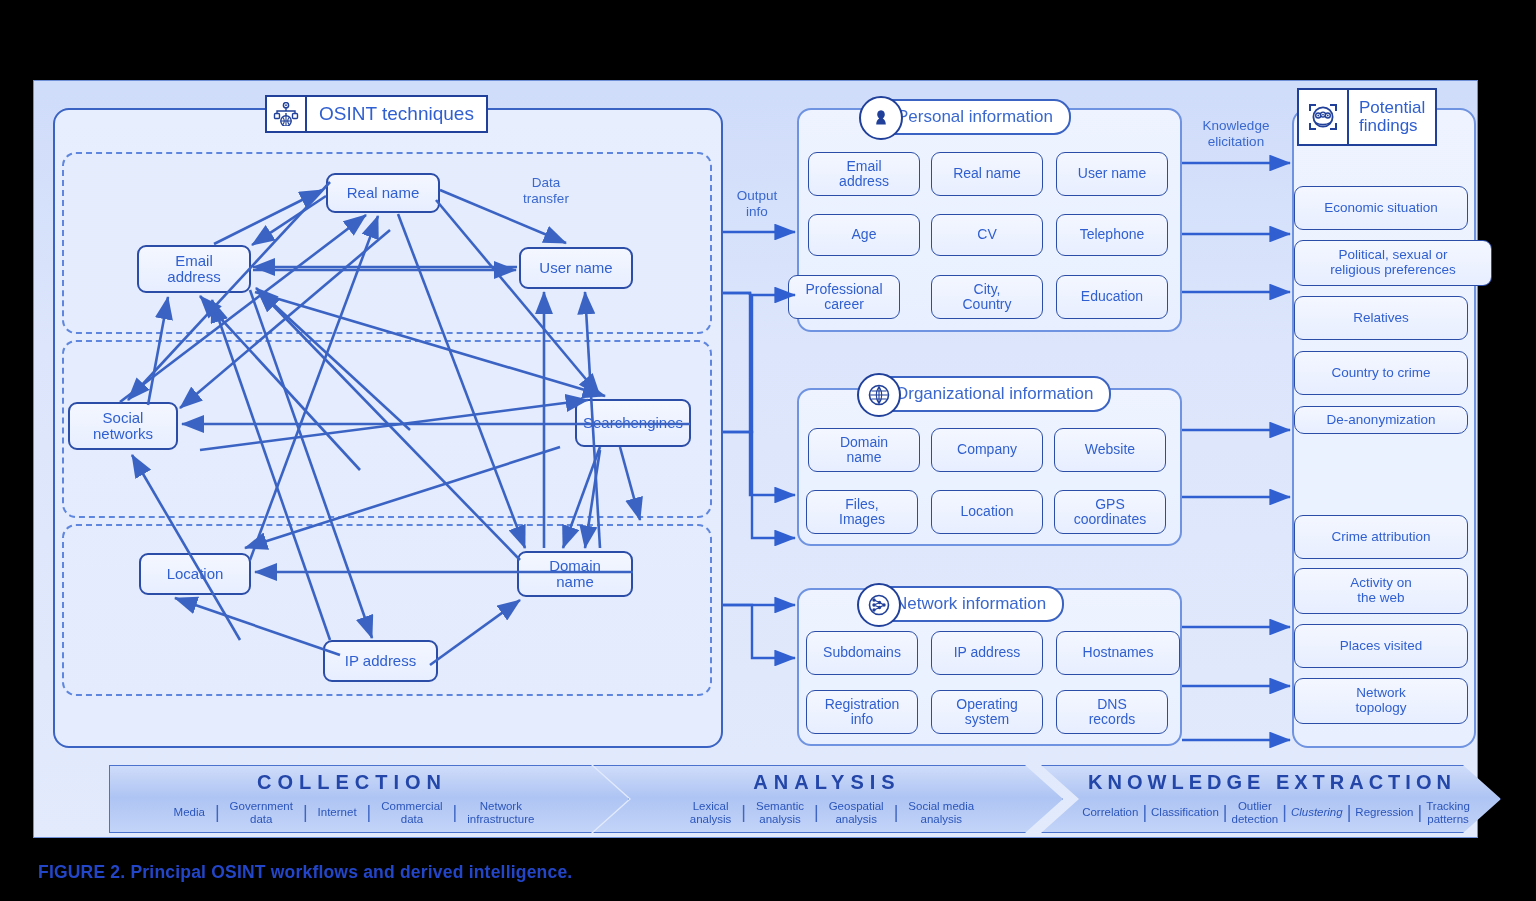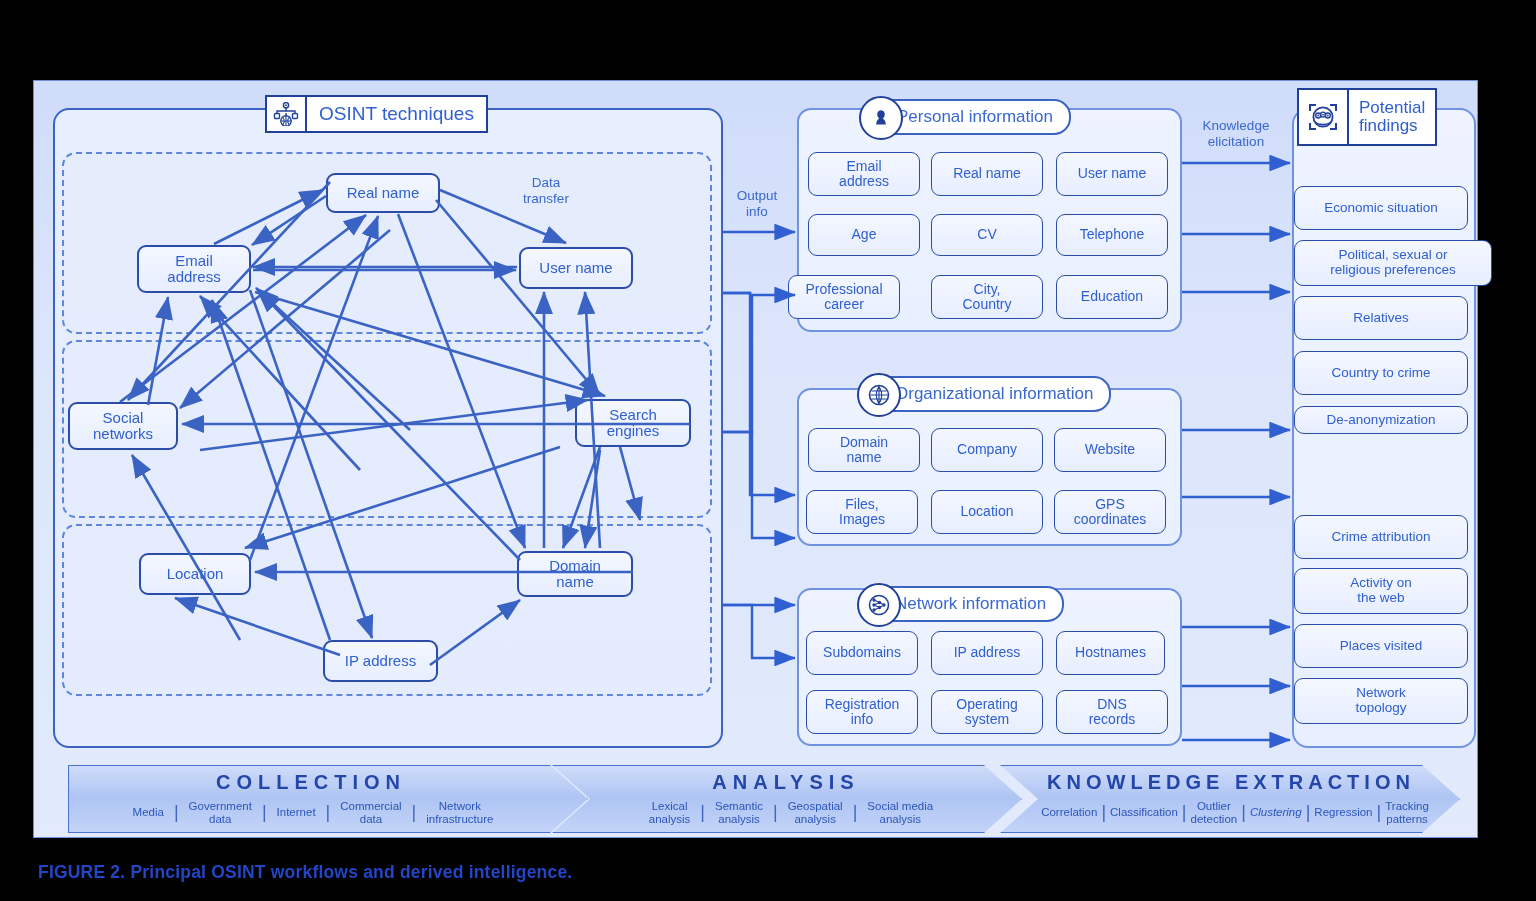--- a/index.html
+++ b/index.html
@@ -51,21 +51,21 @@
   .find-tab{position:absolute;left:1297px;top:88px;height:54px;display:flex;
     border:2px solid #20409a;background:#fff;z-index:6;}
   .find-tab .ic{width:48px;display:flex;align-items:center;justify-content:center;
     border-right:2px solid #20409a;}
   .find-tab .tx{padding:0 10px;display:flex;align-items:center;color:#2f5fd0;
     font-size:17px;line-height:1.06;text-align:left;}
 
   
   .phase{position:absolute;height:68px;
     background:linear-gradient(180deg,#cfdcfa 0%,#aec4f3 48%,#c3d4f8 100%);
-    border:1.5px solid #4b72cc;box-sizing:border-box;}
+    border:1.5px solid #4b72cc;box-sizing:border-box;margin-left:41px;}
   .phase .ttl{position:absolute;left:0;right:0;top:5px;text-align:center;
     color:#2346a8;font-size:20px;font-weight:bold;letter-spacing:6px;}
   .phase .subs{position:absolute;left:0;right:0;top:34px;display:flex;
     align-items:center;justify-content:center;gap:0px;}
   .phase .sub{color:#2b55bb;font-size:11.5px;text-align:center;line-height:1.12;padding:0 10px;}
   .phase .sep{color:#2b55bb;font-size:18px;opacity:.85;}
 
   .caption{position:absolute;left:38px;top:862px;color:#2346c8;font-size:17.5px;
     font-weight:bold;letter-spacing:.2px;}
 
@@ -107,21 +107,21 @@
     <span>Email</span>
     <span>address</span>
   </div>
   <div class="node" style="left:519px;top:247px;width:114px;height:42px;">
     <span>User name</span>
   </div>
   <div class="node" style="left:68px;top:402px;width:110px;height:48px;flex-direction:column;">
     <span>Social</span>
     <span>networks</span>
   </div>
-  <div class="node" style="left:575px;top:399px;width:116px;height:48px;flex-direction:column;">
+  <div class="node" style="left:575px;top:399px;width:116px;height:48px;flex-direction:row;">
     <span>Search</span>
     <span>engines</span>
   </div>
   <div class="node" style="left:139px;top:553px;width:112px;height:42px;">
     <span>Location</span>
   </div>
   <div class="node" style="left:517px;top:551px;width:116px;height:46px;flex-direction:column;">
     <span>Domain</span>
     <span>name</span>
   </div>
@@ -238,21 +238,21 @@
     </span>
     <span>Network information</span>
   </div>
 
   <div class="node thin" style="left:806px;top:631px;width:112px;height:44px;font-size:14px;">
     <span>Subdomains</span>
   </div>
   <div class="node thin" style="left:931px;top:631px;width:112px;height:44px;font-size:14px;">
     <span>IP address</span>
   </div>
-  <div class="node thin" style="left:1056px;top:631px;width:109px;height:44px;font-size:14px;">
+  <div class="node thin" style="left:1056px;top:631px;width:124px;height:44px;font-size:14px;">
     <span>Hostnames</span>
   </div>
   <div class="node thin" style="left:806px;top:690px;width:112px;height:44px;flex-direction:column;font-size:14px;">
     <span>Registration</span>
     <span>info</span>
   </div>
   <div class="node thin" style="left:931px;top:690px;width:112px;height:44px;flex-direction:column;font-size:14px;">
     <span>Operating</span>
     <span>system</span>
   </div>

